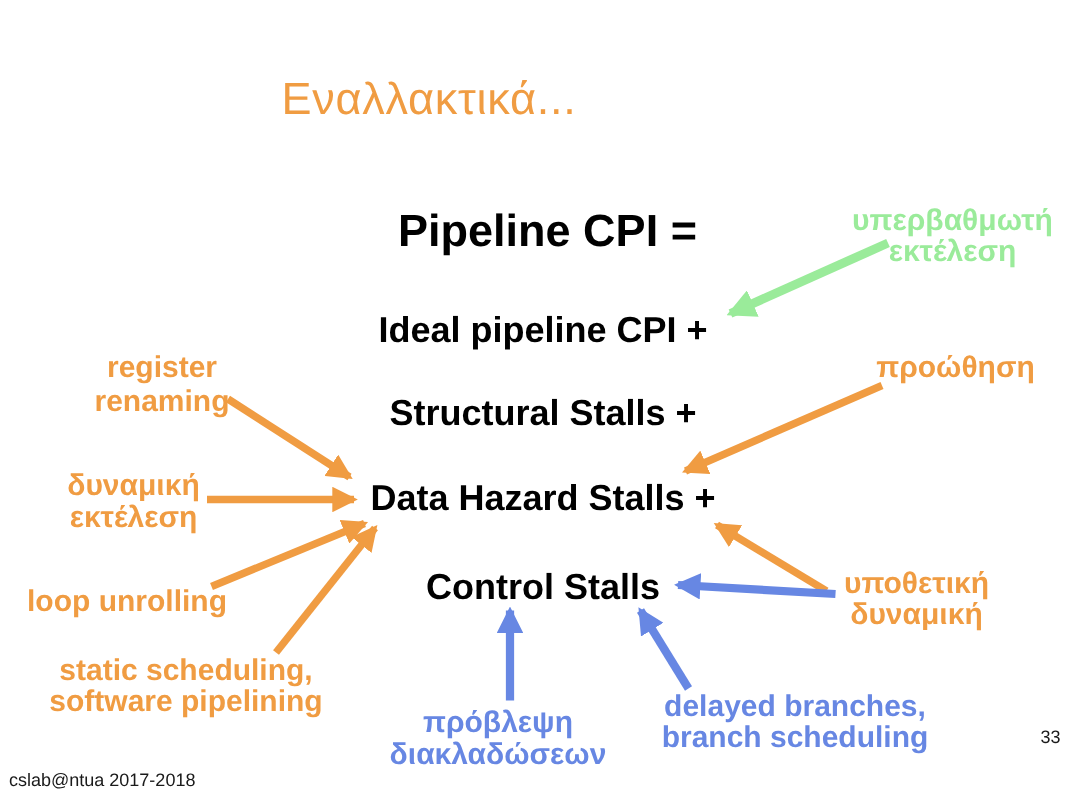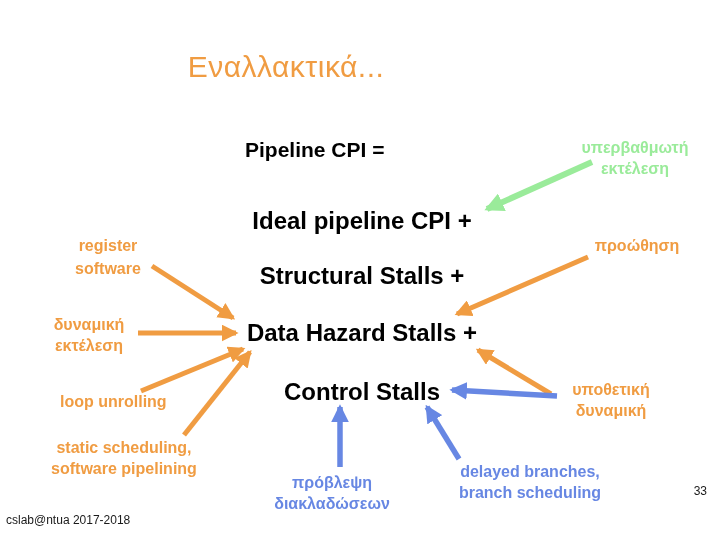--- a/index.html
+++ b/index.html
@@ -21,43 +21,43 @@
   .abs{position:absolute;}
   .multiline{white-space:pre-line;}
 
   .title{
     left:0;top:50px;width:572px;
     font-size:30px;color:var(--orange);
     text-align:center;letter-spacing:0.5px;
   }
   .formula-lhs{
     left:245px;top:138px;width:240px;
-    font-size:21px;font-weight:bold;color:var(--ink);
+    font-size:30px;font-weight:bold;color:var(--ink);text-align:center;
   }
   .term{
     left:172px;width:380px;
     font-size:24px;font-weight:bold;color:var(--ink);text-align:center;
   }
   .term-0{top:207px;}
   .term-1{top:262px;}
   .term-2{top:319px;}
   .term-3{top:378px;}
 
   .note{
-    font-size:16px;font-weight:bold;line-height:21px;text-align:center;
+    font-size:20px;font-weight:bold;line-height:21px;text-align:center;
   }
   .note-orange{color:var(--orange);}
   .note-green{color:var(--green);}
   .note-blue{color:var(--blue);}
 
   .superscalar{left:555px;top:137px;width:160px;}
   .register-renaming{left:28px;top:234px;width:160px;line-height:23px;}
   .forwarding{left:577px;top:235px;width:120px;}
   .dynamic-exec{left:9px;top:314px;width:160px;}
-  .loop-unrolling{left:18px;top:391px;width:160px;text-align:left;margin-left:42px;}
+  .loop-unrolling{left:18px;top:391px;width:160px;text-align:left;}
   .static-sched{left:24px;top:437px;width:200px;}
   .speculative{left:531px;top:379px;width:160px;}
   .branch-pred{left:252px;top:472px;width:160px;}
   .delayed-branches{left:430px;top:461px;width:200px;}
 
   .footer{
     left:6px;top:513px;
     font-size:12px;color:#1A1A1A;
   }
   .page-number{
@@ -104,21 +104,21 @@
 
 <div class="abs formula-lhs">Pipeline CPI =</div>
 <div class="abs term term-0">Ideal pipeline CPI +</div>
 <div class="abs term term-1">Structural Stalls +</div>
 <div class="abs term term-2">Data Hazard Stalls +</div>
 <div class="abs term term-3">Control Stalls</div>
 
 <div class="abs note note-green multiline superscalar">υπερβαθμωτή
 εκτέλεση</div>
 <div class="abs note note-orange multiline register-renaming">register
-software</div>
+renaming</div>
 <div class="abs note note-orange forwarding">προώθηση</div>
 <div class="abs note note-orange multiline dynamic-exec">δυναμική
 εκτέλεση</div>
 <div class="abs note note-orange loop-unrolling">loop unrolling</div>
 <div class="abs note note-orange multiline static-sched">static scheduling,
 software pipelining</div>
 <div class="abs note note-orange multiline speculative">υποθετική
 δυναμική</div>
 <div class="abs note note-blue multiline branch-pred">πρόβλεψη
 διακλαδώσεων</div>

